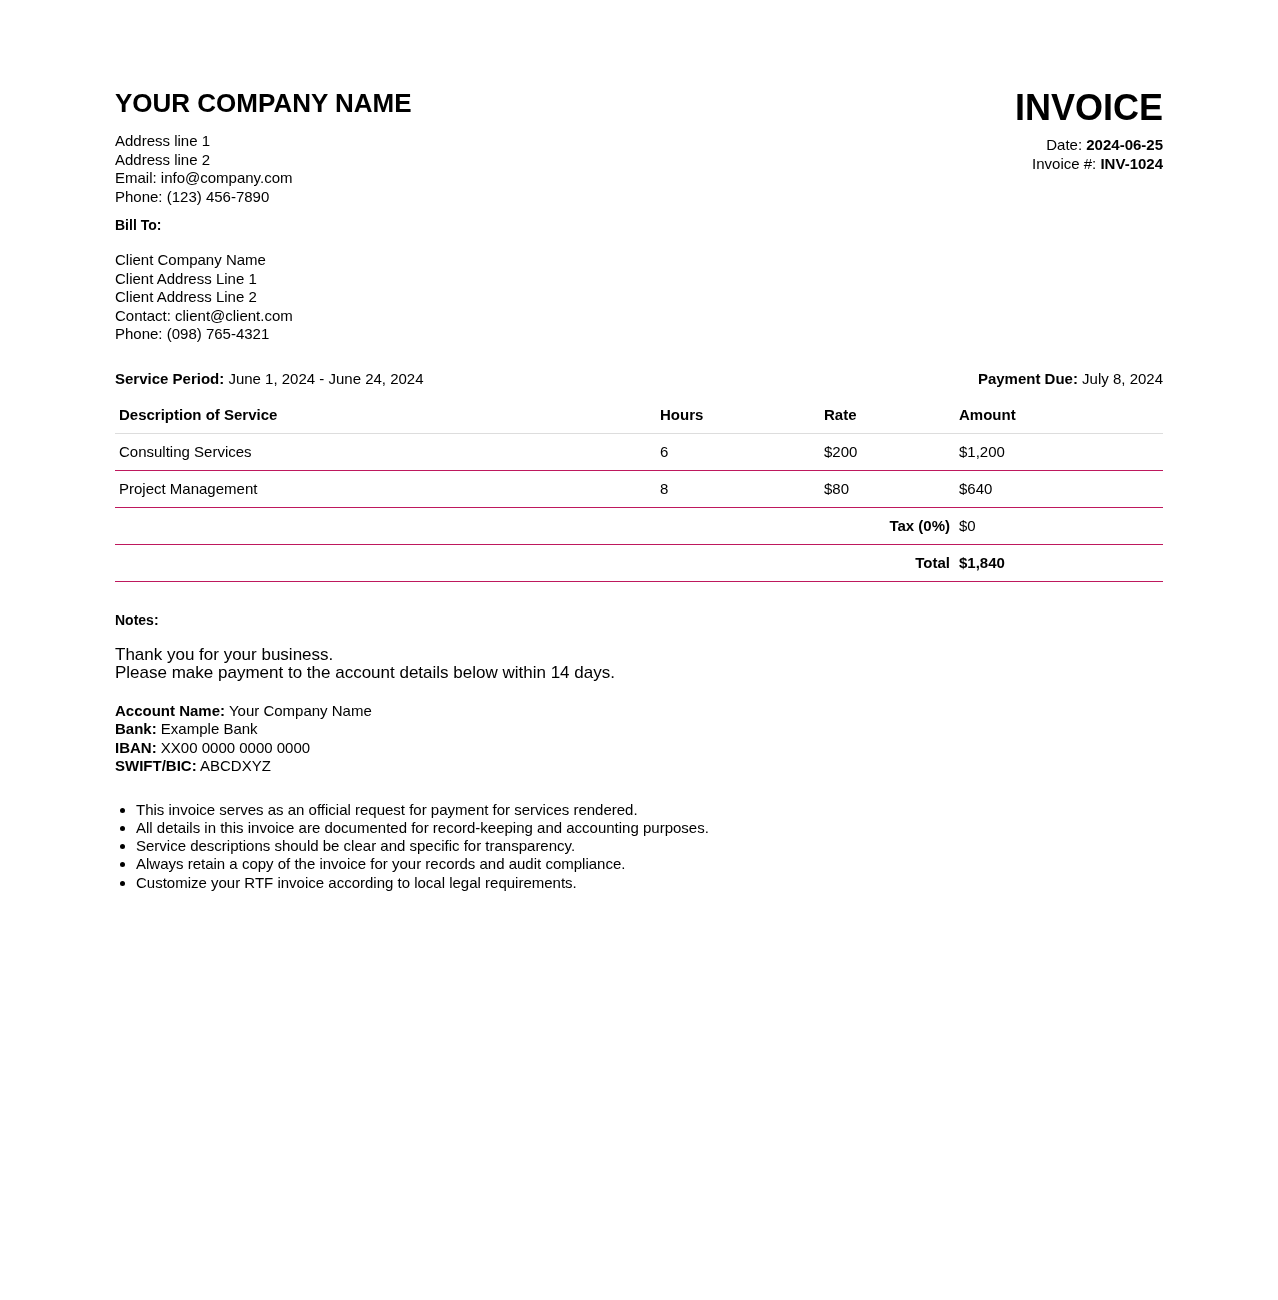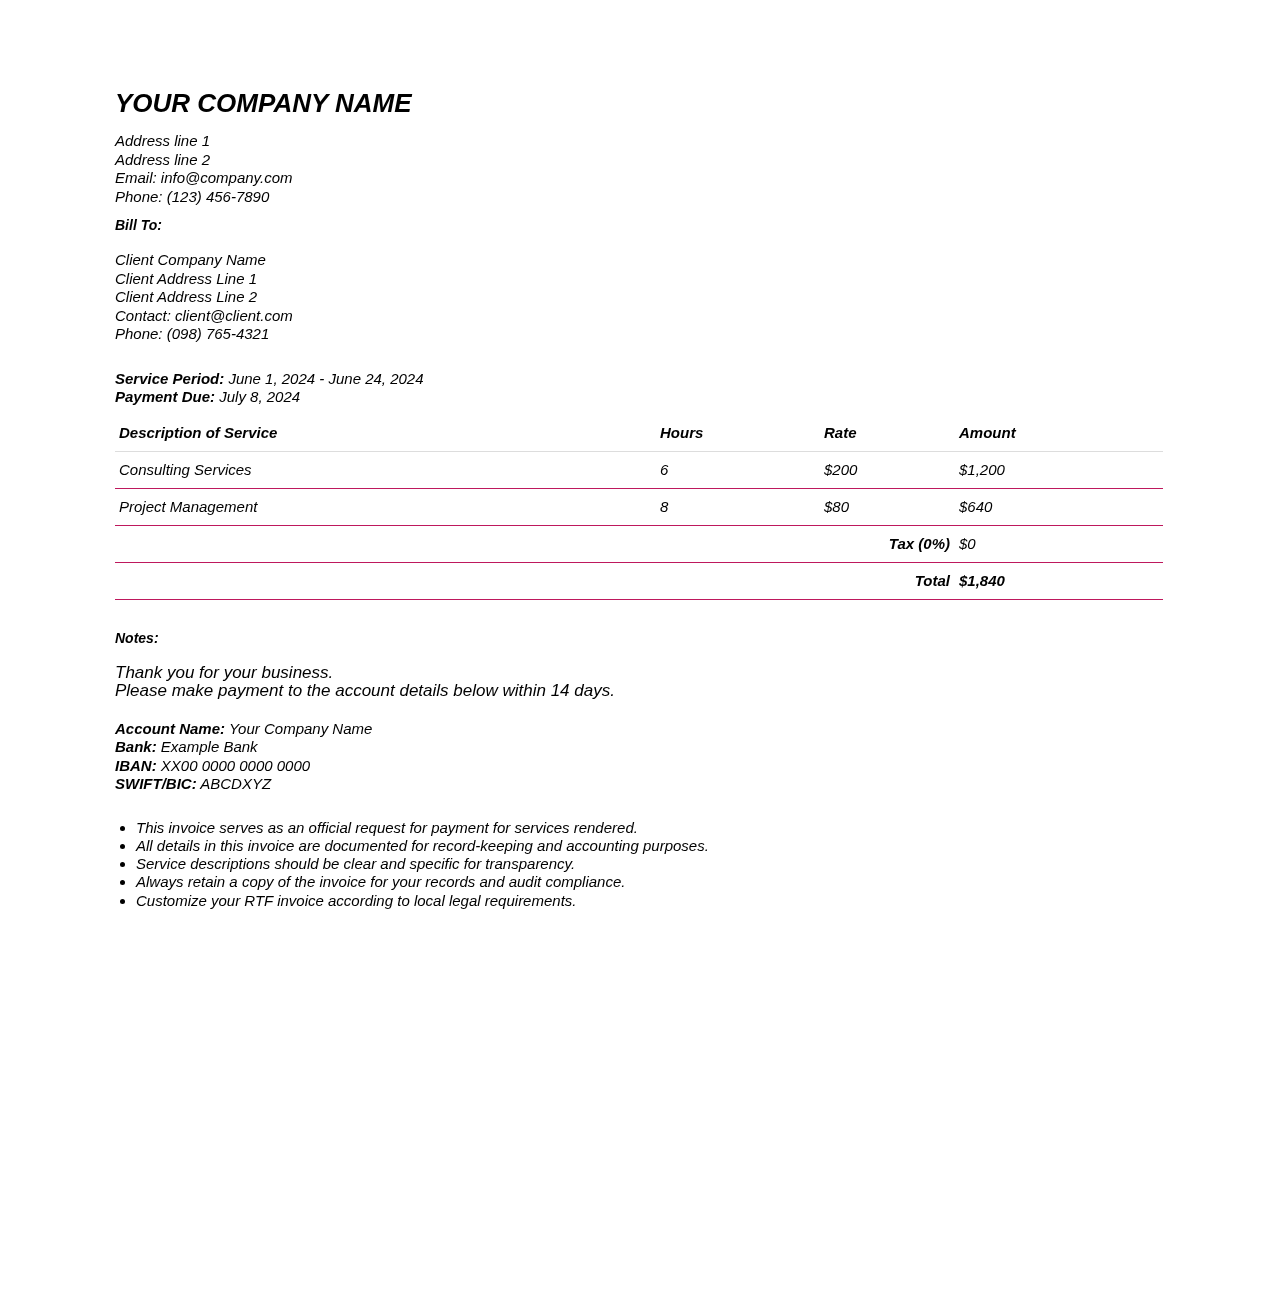--- a/index.html
+++ b/index.html
@@ -10,21 +10,20 @@
     background: #ffffff;
     color: #000000;
     font-family: "Liberation Sans", sans-serif;
     font-size: 15px;
     -webkit-font-smoothing: antialiased;
   }
   .page {
     width: 1278px;
     height: 1172px;
     padding: 88px 115px 0 115px;
-    font-style: italic;
   }
 
   
   .header { display: flex; justify-content: space-between; align-items: flex-start; }
   .company-name {
     margin: 0 0 14px 0;
     font-size: 26px;
     font-weight: bold;
     line-height: 30px;
   }
@@ -49,21 +48,20 @@
   .billto-lines { margin-top: 14px; }
   .billto-lines div { font-size: 15px; line-height: 18.5px; }
 
   
   .period-row {
     display: flex;
     justify-content: space-between;
     margin-top: 26px;
     font-size: 15px;
     line-height: 18px;
-    flex-direction: column;
   }
   .period-row b { font-weight: bold; }
 
   
   table.service-table {
     width: 1048px;
     border-collapse: collapse;
     table-layout: fixed;
     margin-top: 18px;
   }
@@ -116,20 +114,31 @@
 <div class="page">
 
   <div class="header">
     <div>
       <h1 class="company-name">YOUR COMPANY NAME</h1>
       <div class="company-lines">
         <div>Address line 1</div>
         <div>Address line 2</div>
         <div>Email: info@company.com</div>
         <div>Phone: (123) 456-7890</div>
+      </div>
+    </div>
+    <div class="invoice-block">
+      <h1 class="invoice-title">INVOICE</h1>
+      <div class="meta-line">
+        <span>Date:</span>
+        <b>2024-06-25</b>
+      </div>
+      <div class="meta-line">
+        <span>Invoice #:</span>
+        <b>INV-1024</b>
       </div>
     </div>
   </div>
 
   <h2 class="section-heading">Bill To:</h2>
   <div class="billto-lines">
     <div>Client Company Name</div>
     <div>Client Address Line 1</div>
     <div>Client Address Line 2</div>
     <div>Contact: client@client.com</div>

